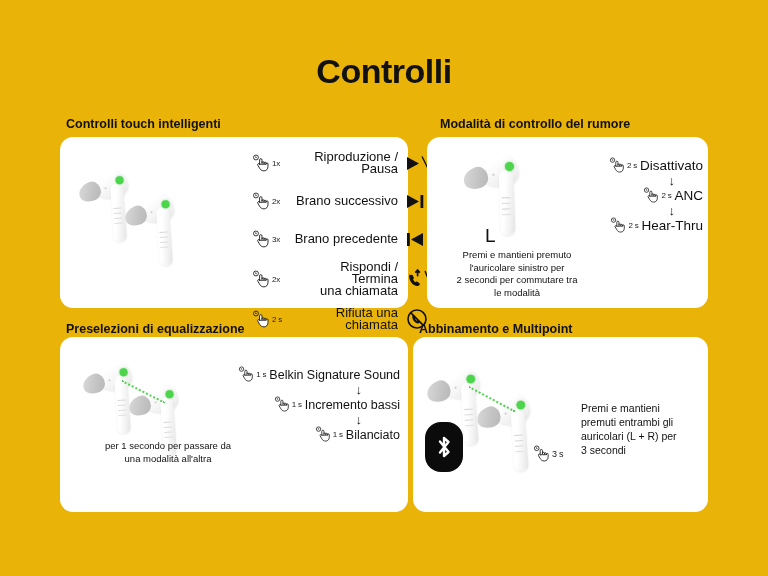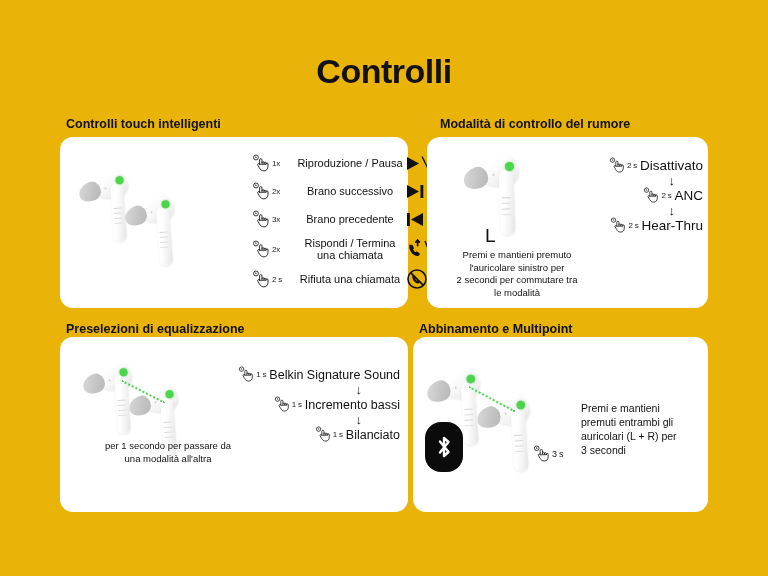--- a/index.html
+++ b/index.html
@@ -85,27 +85,27 @@
   }
 
   
   .tap { position: relative; display: inline-flex; align-items: center; gap: 1px; }
   .tap svg { display: block; }
   .tap .cnt { font-size: 8px; color: #1a1a1a; white-space: nowrap; letter-spacing: -.2px; }
 
   
   .p1-list {
     position: absolute; left: 192px; top: 13px;
-    display: flex; flex-direction: column; gap: 2px;
+    display: flex; flex-direction: column; gap: 12px;
   }
   .p1-row { display: flex; align-items: center; height: 26px; }
   .p1-row .tapcell { width: 42px; display: flex; justify-content: flex-start; }
   .p1-row .lbl {
-    width: 112px; text-align: center; font-size: 11px; color: #111;
-    line-height: 12px; padding-right: 0;
+    width: 112px; text-align: right; font-size: 13px; color: #111;
+    line-height: 12px; padding-right: 8px;
   }
   .p1-row .glyph { width: 50px; display: flex; align-items: center; justify-content: flex-start; }
 
   
   .mg { display: block; }
 
   
   .p2-bud-wrap { position: absolute; left: 18px; top: 10px; width: 140px; }
   .p2-L {
     position: absolute; left: 58px; top: 88px;

